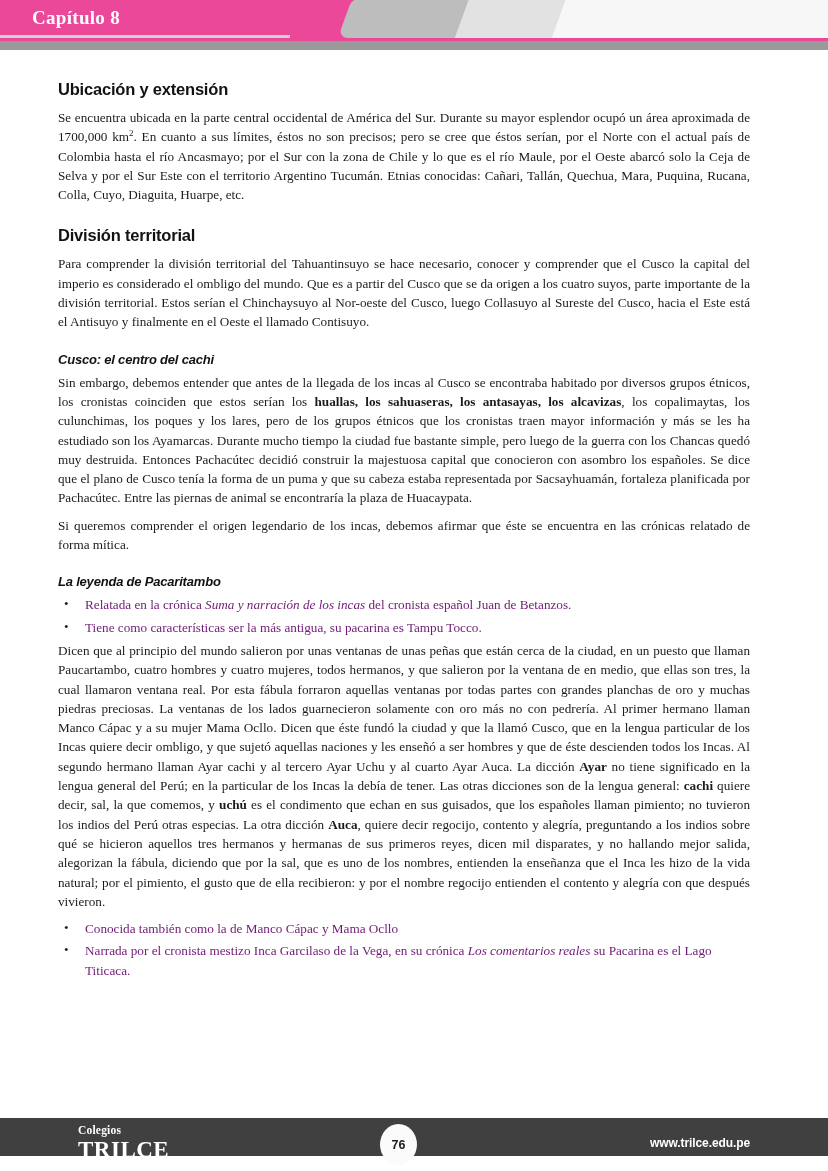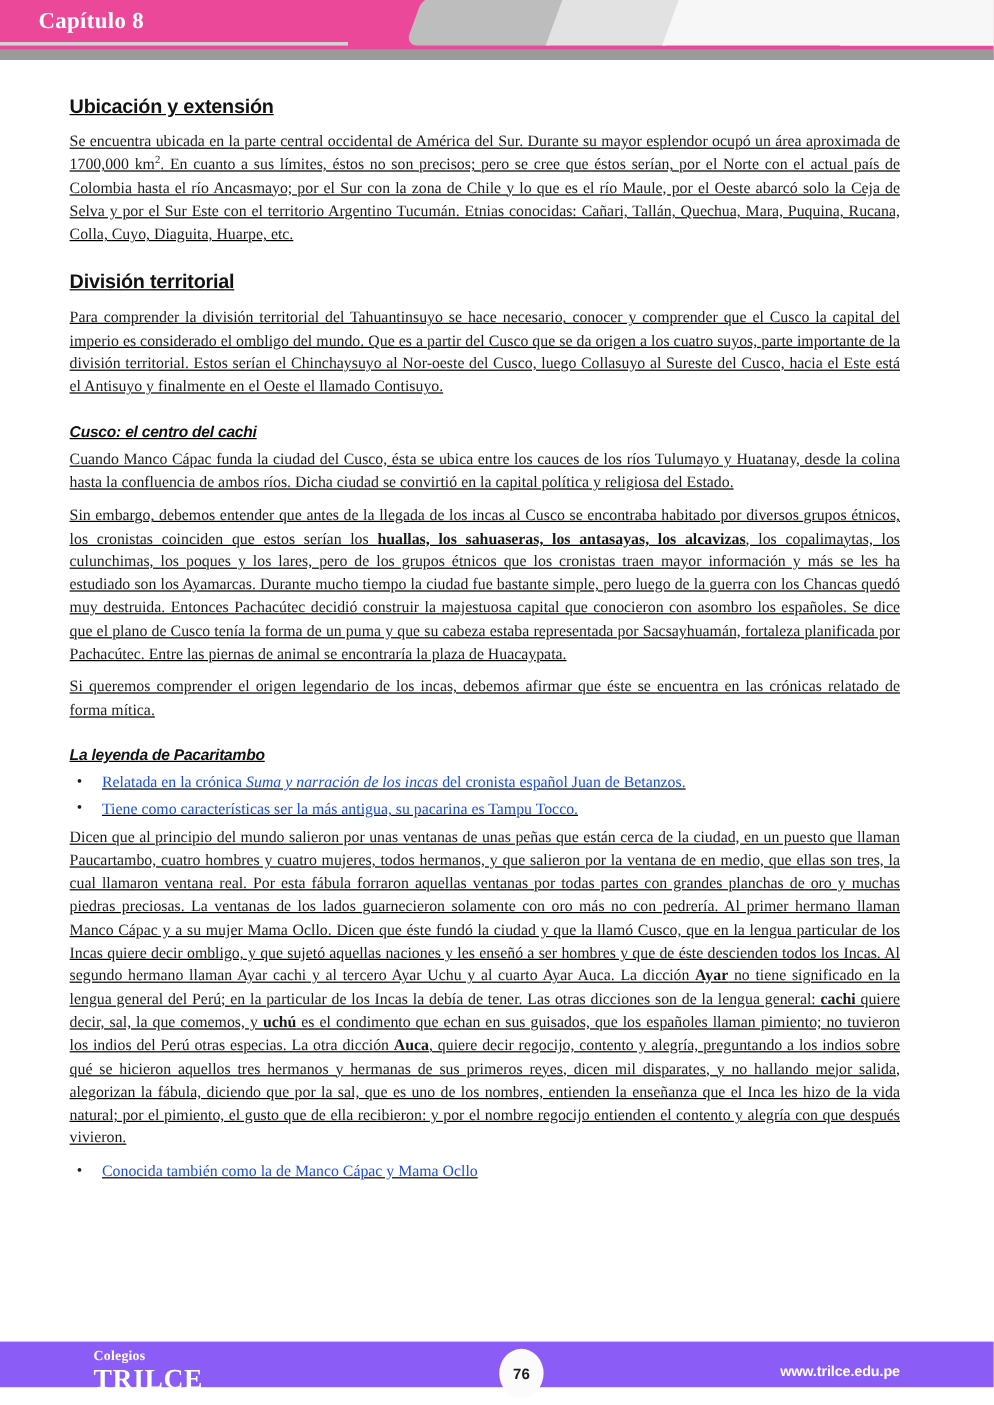--- a/index.html
+++ b/index.html
@@ -92,21 +92,20 @@
   }
 
   
   .page-body {
     position: absolute;
     left: 0;
     top: 50px;
     width: 828px;
     height: 1068px;
     padding: 30px 78px 0 58px;
-    text-decoration: underline;
   }
 
   h2.section-heading {
     font-family: "Liberation Sans", sans-serif;
     font-size: 16.5px;
     font-weight: bold;
     color: #121212;
     margin-top: 22px;
     margin-bottom: 9px;
     letter-spacing: -0.2px;
@@ -145,21 +144,21 @@
 
   ul.bullets {
     list-style: none;
     margin: 2px 0 4px 0;
     padding: 0;
   }
   ul.bullets li {
     font-family: "Liberation Serif", serif;
     font-size: 13.2px;
     line-height: 19.3px;
-    color: #1d4ed8;
+    color: #701a75;
     position: relative;
     padding-left: 27px;
     margin-bottom: 3px;
     text-align: left;
   }
   ul.bullets li::before {
     content: "\2022";
     position: absolute;
     left: 6px;
     top: -1px;
@@ -167,21 +166,21 @@
     color: #1b1b1b;
   }
 
   
   .page-footer {
     position: absolute;
     left: 0;
     top: 1118px;
     width: 828px;
     height: 38px;
-    background: #8b5cf6;
+    background: #404040;
   }
 
   .footer-logo {
     position: absolute;
     left: 78px;
     top: 7px;
     color: #ffffff;
     font-family: "Liberation Serif", serif;
     text-align: left;
     line-height: 1;
@@ -195,21 +194,21 @@
   }
   .footer-logo .logo-main {
     font-size: 23px;
     font-weight: bold;
     letter-spacing: 0.5px;
     display: block;
   }
 
   .page-number-badge {
     position: absolute;
-    left: 416px;
+    left: 380px;
     top: 6px;
     width: 37px;
     height: 41px;
     border-radius: 50%;
     background: #fbfbfb;
     color: #1b1b1b;
     font-family: "Liberation Sans", sans-serif;
     font-size: 12.5px;
     font-weight: bold;
     display: flex;
@@ -244,35 +243,35 @@
 
 <div class="page-body">
 
   <h2 class="section-heading first">Ubicación y extensión</h2>
   <p class="para"><span>Se encuentra ubicada en la parte central occidental de América del Sur. Durante su mayor esplendor ocupó un área aproximada de 1700,000 km</span><sup>2</sup><span>. En cuanto a sus límites, éstos no son precisos; pero se cree que éstos serían, por el Norte con el actual país de Colombia hasta el río Ancasmayo; por el Sur con la zona de Chile y lo que es el río Maule, por el Oeste abarcó solo la Ceja de Selva y por el Sur Este con el territorio Argentino Tucumán. Etnias conocidas: Cañari, Tallán, Quechua, Mara, Puquina, Rucana, Colla, Cuyo, Diaguita, Huarpe, etc.</span></p>
 
   <h2 class="section-heading">División territorial</h2>
   <p class="para">Para comprender la división territorial del Tahuantinsuyo se hace necesario, conocer y comprender que el Cusco la capital del imperio es considerado el ombligo del mundo. Que es a partir del Cusco que se da origen a los cuatro suyos, parte importante de la división territorial. Estos serían el Chinchaysuyo al Nor-oeste del Cusco, luego Collasuyo al Sureste del Cusco, hacia el Este está el Antisuyo y finalmente en el Oeste el llamado Contisuyo.</p>
 
   <h3 class="sub-heading">Cusco: el centro del cachi</h3>
-  <p class="para">Cuando Manco Cápac funda la ciudad del Cusco, ésta se ubica entre los cauces de los ríos Tulumayo y Huatanay, desde la colina hasta la confluencia de ambos ríos. Dicha ciudad se convirtió en la capital política y religiosa del Estado.</p>
   <p class="para"><span>Sin embargo, debemos entender que antes de la llegada de los incas al Cusco se encontraba habitado por diversos grupos étnicos, los cronistas coinciden que estos serían los </span><b>huallas, los sahuaseras, los antasayas, los alcavizas</b><span>, los copalimaytas, los culunchimas, los poques y los lares, pero de los grupos étnicos que los cronistas traen mayor información y más se les ha estudiado son los Ayamarcas. Durante mucho tiempo la ciudad fue bastante simple, pero luego de la guerra con los Chancas quedó muy destruida. Entonces Pachacútec decidió construir la majestuosa capital que conocieron con asombro los españoles. Se dice que el plano de Cusco tenía la forma de un puma y que su cabeza estaba representada por Sacsayhuamán, fortaleza planificada por Pachacútec. Entre las piernas de animal se encontraría la plaza de Huacaypata.</span></p>
 
   <p class="para">Si queremos comprender el origen legendario de los incas, debemos afirmar que éste se encuentra en las crónicas relatado de forma mítica.</p>
 
   <h3 class="sub-heading">La leyenda de Pacaritambo</h3>
   <ul class="bullets">
     <li><span>Relatada en la crónica </span><i>Suma y narración de los incas</i><span> del cronista español Juan de Betanzos.</span></li>
     <li><span>Tiene como características ser la más antigua, su pacarina es Tampu Tocco.</span></li>
   </ul>
 
   <p class="para"><span>Dicen que al principio del mundo salieron por unas ventanas de unas peñas que están cerca de la ciudad, en un puesto que llaman Paucartambo, cuatro hombres y cuatro mujeres, todos hermanos, y que salieron por la ventana de en medio, que ellas son tres, la cual llamaron ventana real. Por esta fábula forraron aquellas ventanas por todas partes con grandes planchas de oro y muchas piedras preciosas. La ventanas de los lados guarnecieron solamente con oro más no con pedrería. Al primer hermano llaman Manco Cápac y a su mujer Mama Ocllo. Dicen que éste fundó la ciudad y que la llamó Cusco, que en la lengua particular de los Incas quiere decir ombligo, y que sujetó aquellas naciones y les enseñó a ser hombres y que de éste descienden todos los Incas. Al segundo hermano llaman Ayar cachi y al tercero Ayar Uchu y al cuarto Ayar Auca. La dicción </span><b>Ayar</b><span> no tiene significado en la lengua general del Perú; en la particular de los Incas la debía de tener. Las otras dicciones son de la lengua general: </span><b>cachi</b><span> quiere decir, sal, la que comemos, y </span><b>uchú</b><span> es el condimento que echan en sus guisados, que los españoles llaman pimiento; no tuvieron los indios del Perú otras especias. La otra dicción </span><b>Auca</b><span>, quiere decir regocijo, contento y alegría, preguntando a los indios sobre qué se hicieron aquellos tres hermanos y hermanas de sus primeros reyes, dicen mil disparates, y no hallando mejor salida, alegorizan la fábula, diciendo que por la sal, que es uno de los nombres, entienden la enseñanza que el Inca les hizo de la vida natural; por el pimiento, el gusto que de ella recibieron: y por el nombre regocijo entienden el contento y alegría con que después vivieron.</span></p>
 
   <ul class="bullets">
     <li><span>Conocida también como la de Manco Cápac y Mama Ocllo</span></li>
+    <li><span>Narrada por el cronista mestizo Inca Garcilaso de la Vega, en su crónica </span><i>Los comentarios reales</i><span> su Pacarina es el Lago Titicaca.</span></li>
   </ul>
 
 </div>
 
 <div class="page-footer">
   <div class="footer-logo">
     <span class="logo-top">Colegios</span>
     <span class="logo-main">TRILCE</span>
   </div>
   <div class="page-number-badge">76</div>

